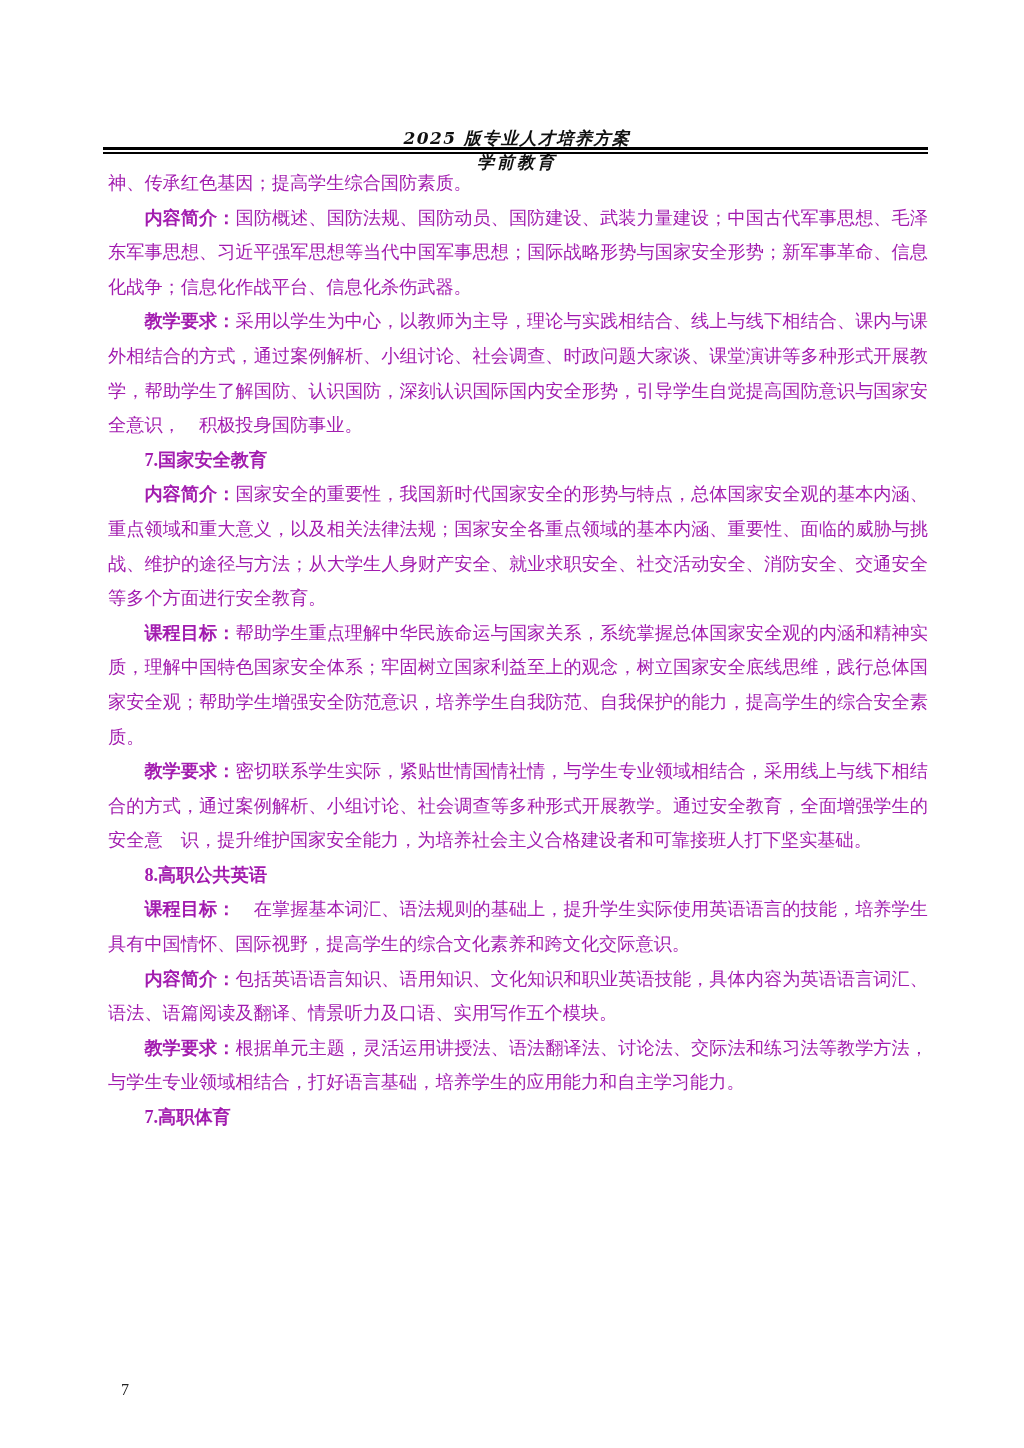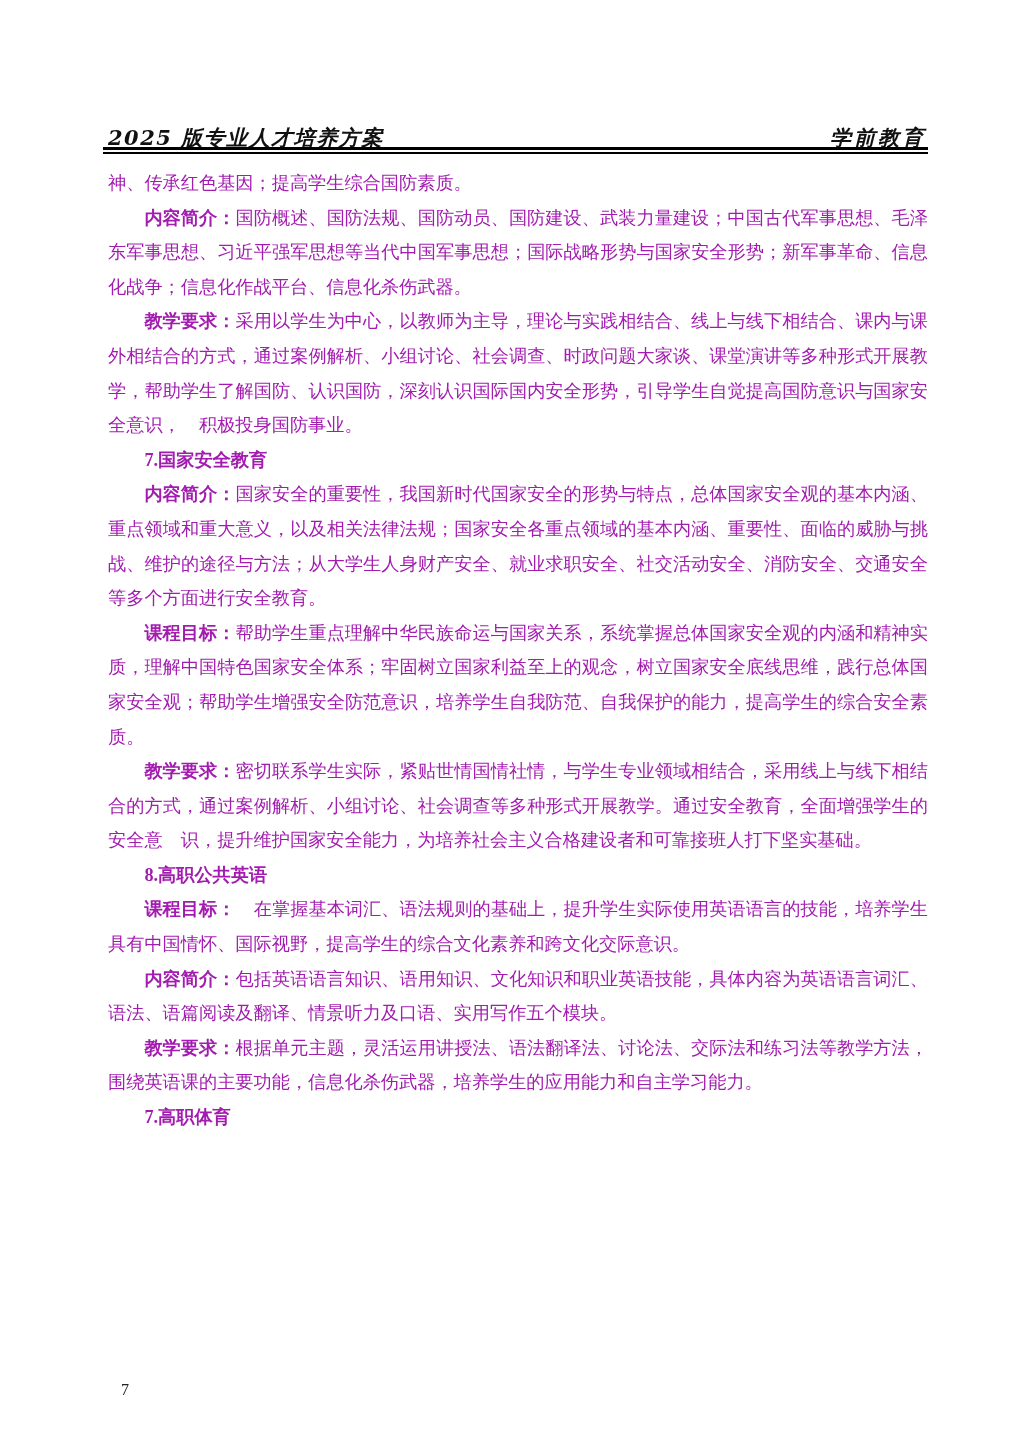--- a/index.html
+++ b/index.html
@@ -21,23 +21,24 @@
     position: absolute;
     left: 108px;
     right: 98px;
     top: 126px;
     display: flex;
     justify-content: space-between;
     align-items: center;
     font-family: "DejaVu Serif", "Liberation Serif", serif;
     font-style: italic;
     font-weight: 600;
-    font-size: 21px;
+    font-size: 17px;
     line-height: 24px;
     color: #111111;
+    flex-direction: column;
   }
   .doc-header .hdr-left { letter-spacing: 1.5px; }
   .doc-header .hdr-right { letter-spacing: 3px; }
   .header-rule {
     position: absolute;
     left: 103px;
     right: 96px;
     top: 147px;
   }
   .header-rule .rule-thick { height: 2.5px; background: #000000; }
@@ -104,21 +105,21 @@
     <p class="para"><b class="plabel">课程目标：</b><span>帮助学生重点理解中华民族命运与国家关系，系统掌握总体国家安全观的内涵和精神实质，理解中国特色国家安全体系；牢固树立国家利益至上的观念，树立国家安全底线思维，践行总体国家安全观；帮助学生增强安全防范意识，培养学生自我防范、自我保护的能力，提高学生的综合安全素质。</span></p>
 
     <p class="para"><b class="plabel">教学要求：</b><span>密切联系学生实际，紧贴世情国情社情，与学生专业领域相结合，采用线上与线下相结合的方式，通过案例解析、小组讨论、社会调查等多种形式开展教学。通过安全教育，全面增强学生的安全意　识，提升维护国家安全能力，为培养社会主义合格建设者和可靠接班人打下坚实基础。</span></p>
 
     <p class="para heading">8.高职公共英语</p>
 
     <p class="para"><b class="plabel">课程目标：</b><span>　在掌握基本词汇、语法规则的基础上，提升学生实际使用英语语言的技能，培养学生具有中国情怀、国际视野，提高学生的综合文化素养和跨文化交际意识。</span></p>
 
     <p class="para"><b class="plabel">内容简介：</b><span>包括英语语言知识、语用知识、文化知识和职业英语技能，具体内容为英语语言词汇、语法、语篇阅读及翻译、情景听力及口语、实用写作五个模块。</span></p>
 
-    <p class="para"><b class="plabel">教学要求：</b><span>根据单元主题，灵活运用讲授法、语法翻译法、讨论法、交际法和练习法等教学方法，围绕英语课的主要功能，信息化杀伤武器，培养学生的应用能力和自主学习能力。</span></p>
+    <p class="para"><b class="plabel">教学要求：</b><span>根据单元主题，灵活运用讲授法、语法翻译法、讨论法、交际法和练习法等教学方法，与学生专业领域相结合，打好语言基础，培养学生的应用能力和自主学习能力。</span></p>
 
     <p class="para heading">7.高职体育</p>
 
 
 
   </div>
 
   <div class="page-number">7</div>
 
 </div>

